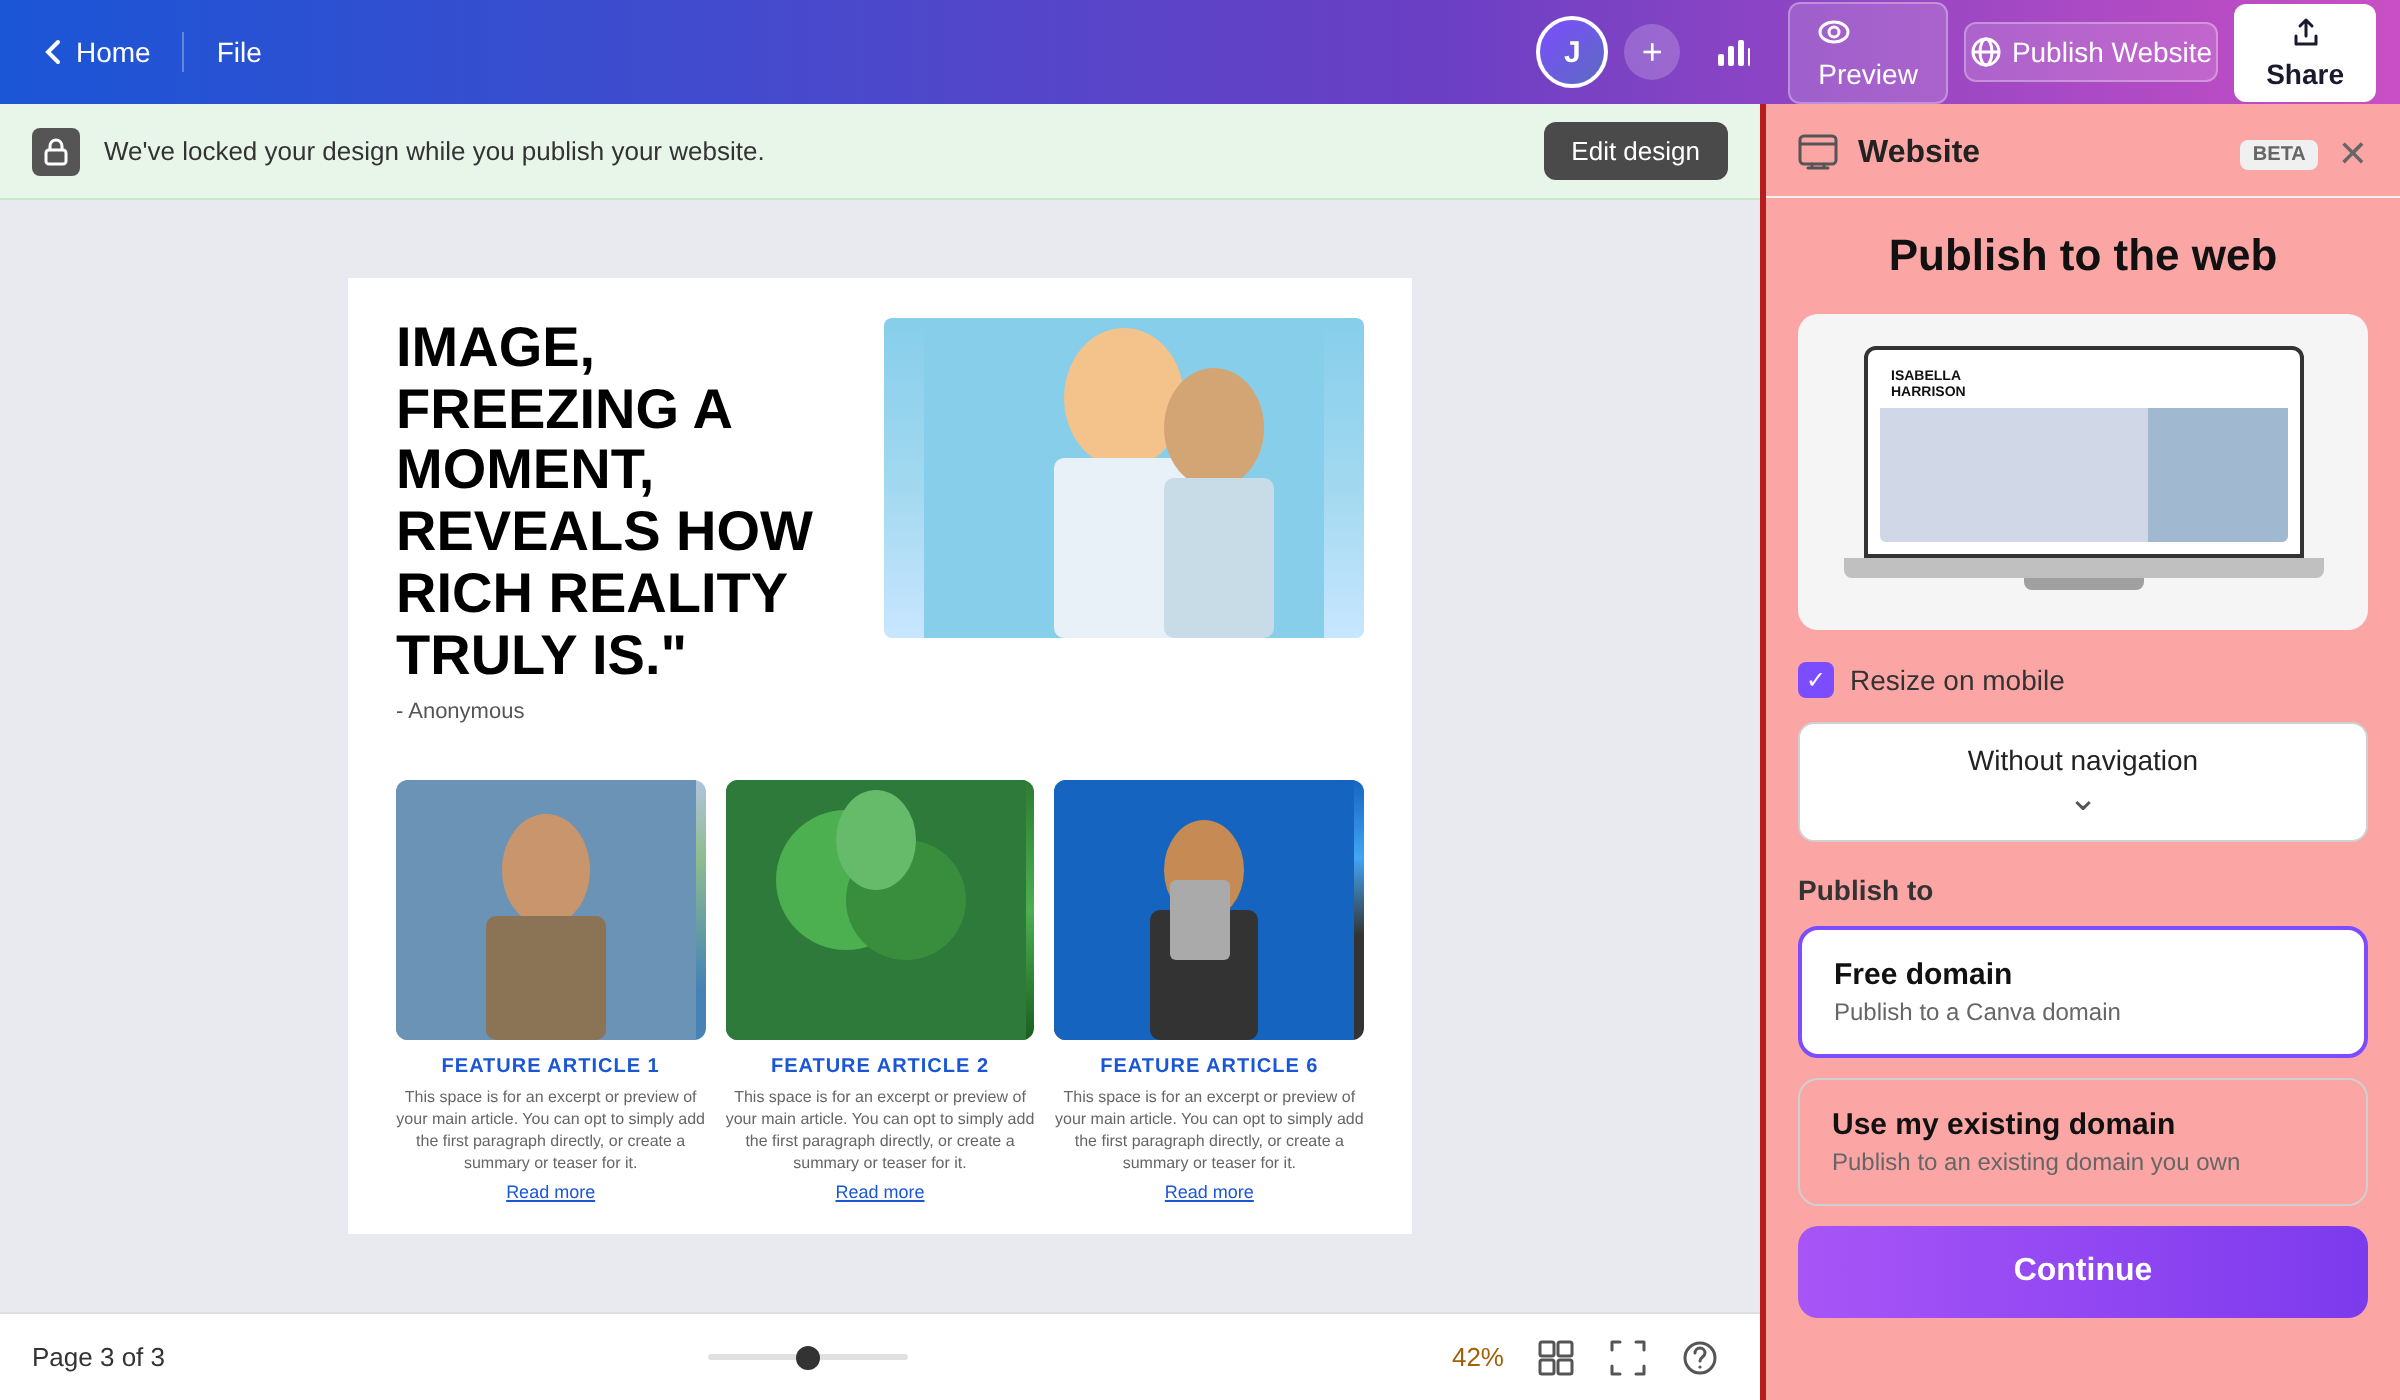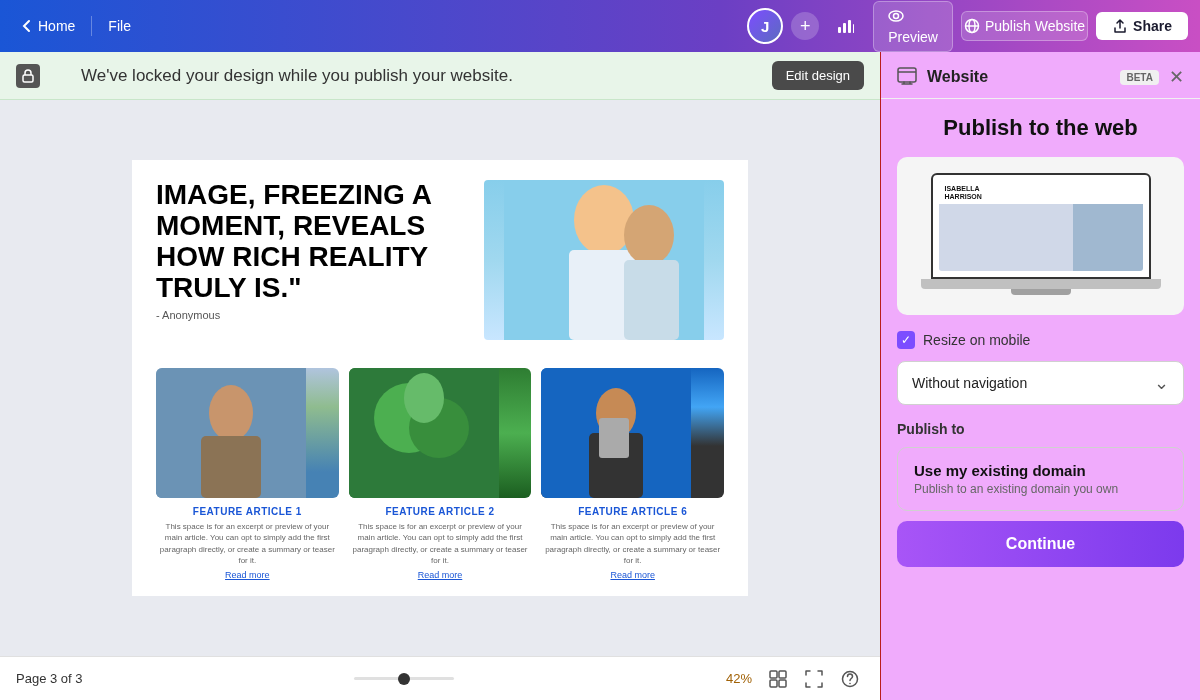--- a/index.html
+++ b/index.html
@@ -121,20 +121,21 @@
       color: #1a1a2e;
       border: none;
       border-radius: 6px;
       padding: 6px 16px;
       cursor: pointer;
       font-size: 14px;
       font-weight: 600;
       display: flex;
       align-items: center;
       gap: 5px;
+      flex-direction: column;
     }
 
     
     .main-area {
       display: flex;
       height: 648px;
     }
 
     
     .canvas-area {
@@ -162,23 +163,22 @@
       border-radius: 4px;
       display: flex;
       align-items: center;
       justify-content: center;
       color: white;
       font-size: 12px;
       flex-shrink: 0;
     }
     .notif-text {
       flex: 1;
-      font-size: 17px;
+      font-size: 13px;
       color: #333;
-      margin-left: 29px;
     }
     .edit-design-btn {
       background: #4a4a4a;
       color: white;
       border: none;
       border-radius: 6px;
       padding: 7px 14px;
       cursor: pointer;
       font-size: 13px;
       font-weight: 500;
@@ -188,21 +188,21 @@
     .canvas-content {
       flex: 1;
       background: #e8eaf0;
       display: flex;
       align-items: center;
       justify-content: center;
       position: relative;
       overflow: hidden;
     }
     .canvas-page {
-      width: 616px;
+      width: 532px;
       background: white;
       position: relative;
       overflow: hidden;
     }
 
     
     .quote-section {
       background: white;
       padding: 20px 24px 16px;
       display: flex;
@@ -341,24 +341,24 @@
       border: none;
       cursor: pointer;
       color: #555;
       font-size: 16px;
       border-radius: 4px;
     }
 
     
     .right-panel {
       width: 320px;
-      background: #f0abfc;
+      background: #fca5a5;
       display: flex;
       flex-direction: column;
-      border-left: 1px solid #b91c1c;
+      border-left: 3px solid #b91c1c;
     }
 
     .panel-header {
       display: flex;
       align-items: center;
       padding: 14px 16px 10px;
       border-bottom: 1px solid #f0f0f0;
     }
     .panel-icon {
       width: 22px;
@@ -502,20 +502,21 @@
     .nav-dropdown {
       display: flex;
       align-items: center;
       justify-content: space-between;
       border: 1px solid #d0d0d0;
       border-radius: 8px;
       padding: 10px 14px;
       cursor: pointer;
       margin-bottom: 16px;
       background: white;
+      flex-direction: column;
     }
     .nav-dropdown-label {
       font-size: 14px;
       color: #222;
     }
     .chevron-down {
       color: #555;
       font-size: 18px;
     }
 
@@ -783,20 +784,24 @@
         <span class="resize-label">Resize on mobile</span>
       </div>
 
       <div class="nav-dropdown">
         <span class="nav-dropdown-label">Without navigation</span>
         <span class="chevron-down">⌄</span>
       </div>
 
       <div class="publish-to-label">Publish to</div>
 
+      <div class="domain-option selected">
+        <div class="domain-option-title">Free domain</div>
+        <div class="domain-option-desc">Publish to a Canva domain</div>
+      </div>
 
       <div class="domain-option">
         <div class="domain-option-title">Use my existing domain</div>
         <div class="domain-option-desc">Publish to an existing domain you own</div>
       </div>
 
       <button class="continue-btn">
         <span>Continue</span>
       </button>
 

